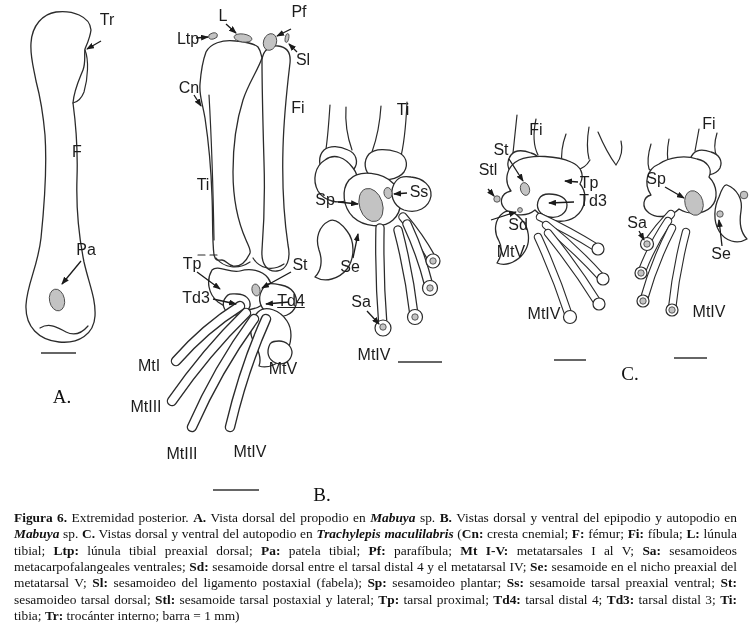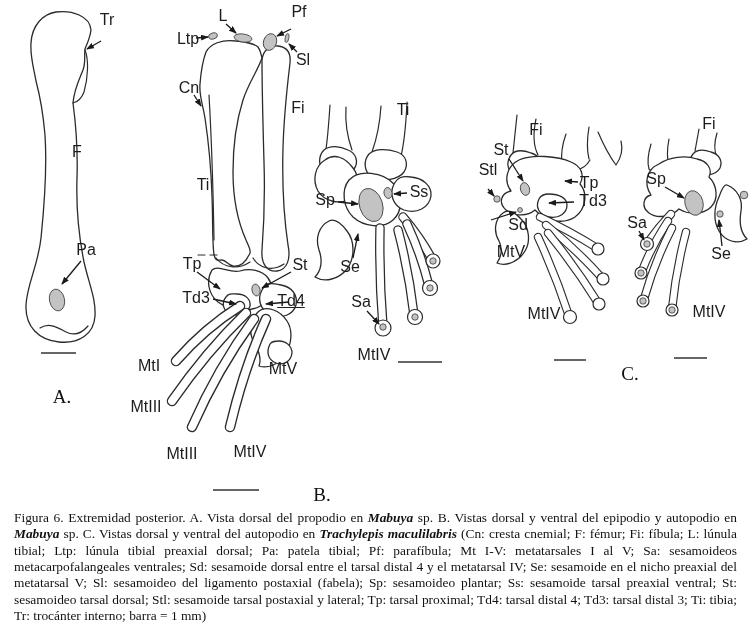--- a/index.html
+++ b/index.html
@@ -6,21 +6,21 @@
   .page{position:relative;width:751px;height:643px;background:#ffffff;overflow:hidden;
         font-family:"Liberation Sans",sans-serif;}
   .fig-area{position:absolute;left:0;top:0;width:751px;height:505px;}
   .fig-svg{position:absolute;left:0;top:0;}
   .labels-layer{position:absolute;left:0;top:0;width:751px;height:505px;}
   .fig-label{position:absolute;transform:translate(-50%,-50%);
              font:16px/1 "Liberation Sans",sans-serif;color:#1c1c1c;white-space:nowrap;}
   .fig-label.serif{font:19px/1 "Liberation Serif",serif;color:#111;}
   .caption{position:absolute;left:14px;top:510px;width:723px;margin:0;
            font:13.4px/1.22 "Liberation Serif",serif;color:#111;text-align:justify;}
-  .caption .b{font-weight:normal;}
+  .caption .b{font-weight:bold;}
   .caption .i{font-style:italic;font-weight:bold;}
   .bone{fill:#ffffff;stroke:#2b2b2b;stroke-width:1.3;stroke-linejoin:round;}
   .boneln{fill:none;stroke:#2b2b2b;stroke-width:1.2;stroke-linecap:round;}
   .cap-out{fill:none;stroke:#2b2b2b;stroke-linecap:round;}
   .cap-in{fill:none;stroke:#ffffff;stroke-linecap:round;}
   .tipbulb{fill:#ffffff;stroke:#2b2b2b;stroke-width:1.2;}
   .sesa{fill:#c3c3c3;stroke:#4a4a4a;stroke-width:0.9;}
   .arrow{stroke:#1a1a1a;stroke-width:1.3;fill:none;}
   .sbar{stroke:#333;stroke-width:1.5;}
 </style>

